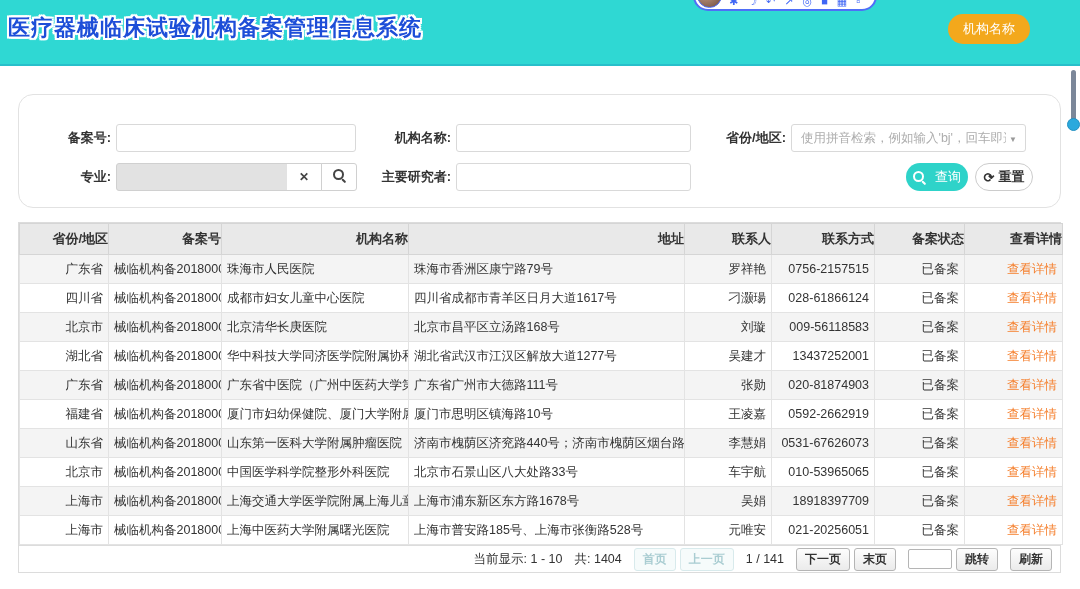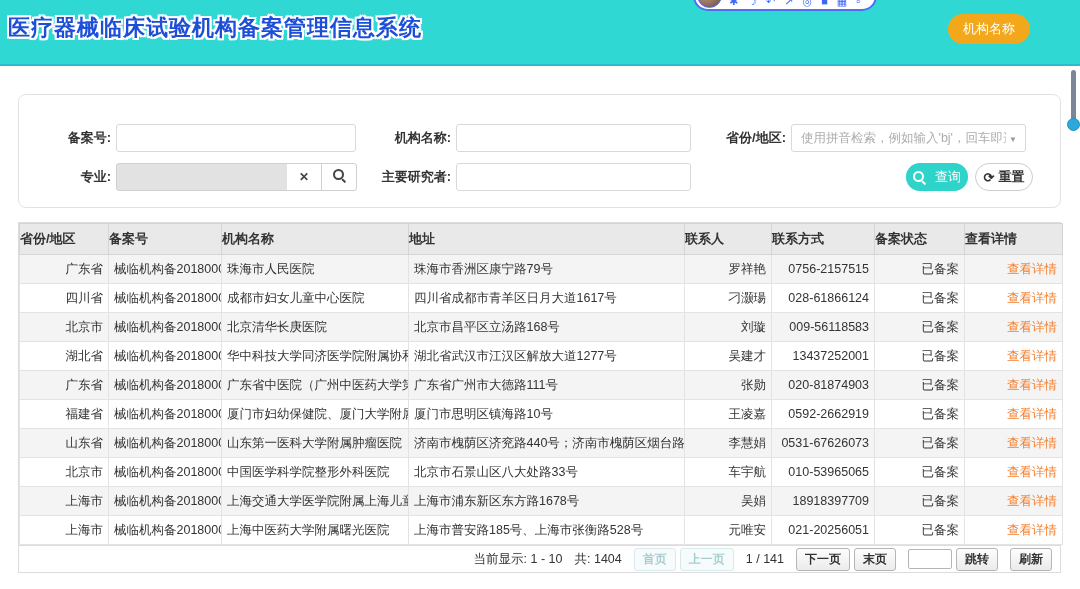--- a/index.html
+++ b/index.html
@@ -29,21 +29,21 @@
   .overlay-icons span { font-size:11px; color:#3f66f5; line-height:13px; }
 
   
   .scroll-bar { position:absolute; left:1071px; top:70px; width:5px; height:52px;
                 background:#7b8799; border-radius:3px; }
   .scroll-dot { position:absolute; left:1067px; top:118px; width:13px; height:13px;
                 border-radius:50%; background:#2ba9dd; border:1px solid #2491c2; }
 
   
   .search-panel { position:absolute; left:18px; top:94px; width:1043px; height:114px;
-                  background:#fff; border:1px solid #e2e2e2; border-radius:8px; }
+                  background:#fff; border:1px solid #e2e2e2; border-radius:15px; }
   .f-label { position:absolute; height:28px; line-height:28px; text-align:right;
              font-size:13px; font-weight:bold; color:#333; }
   .f-input { position:absolute; height:28px; border:1px solid #d9d9d9; border-radius:3px;
              font-size:13px; padding:0 8px; color:#333; background:#fff; }
   .lbl-record    { left:-8px;  top:29px; width:100px; }
   .inp-record    { left:97px;  top:29px; width:240px; }
   .lbl-org       { left:332px; top:29px; width:100px; }
   .inp-org       { left:437px; top:29px; width:235px; }
   .lbl-province  { left:657px; top:29px; width:110px; }
   .sel-province  { position:absolute; left:772px; top:29px; width:235px; height:28px;
@@ -76,21 +76,21 @@
                  border:2px solid currentColor; border-radius:50%; }
   .mag::after { content:""; position:absolute; left:9px; top:9px; width:5px; height:2px;
                 background:currentColor; transform:rotate(45deg); transform-origin:left center;
                 border-radius:1px; }
 
   
   .table-panel { position:absolute; left:18px; top:222px; width:1043px; background:#fff;
                  border:1px solid #dcdcdc; }
   table { width:100%; border-collapse:collapse; table-layout:fixed; }
   th { height:31px; background:#e9e9e9; font-size:13px; font-weight:bold; color:#333;
-       border:1px solid #d5d5d5; text-align:left; }
+       border:1px solid #d5d5d5; text-align:right; }
   td { height:29px; font-size:12.5px; color:#333; border:1px solid #e3e3e3;
        padding:0 5px; white-space:nowrap; overflow:hidden; }
   tbody tr:nth-child(odd)  { background:#f4f4f4; }
   tbody tr:nth-child(even) { background:#fff; }
   td.c { text-align:right; }
   td.l { text-align:left; }
   a.detail-link { color:#f57f2c; text-decoration:none; cursor:pointer; }
 
   
   .pagination { height:27px; border-top:1px solid #dcdcdc; background:#fff;

